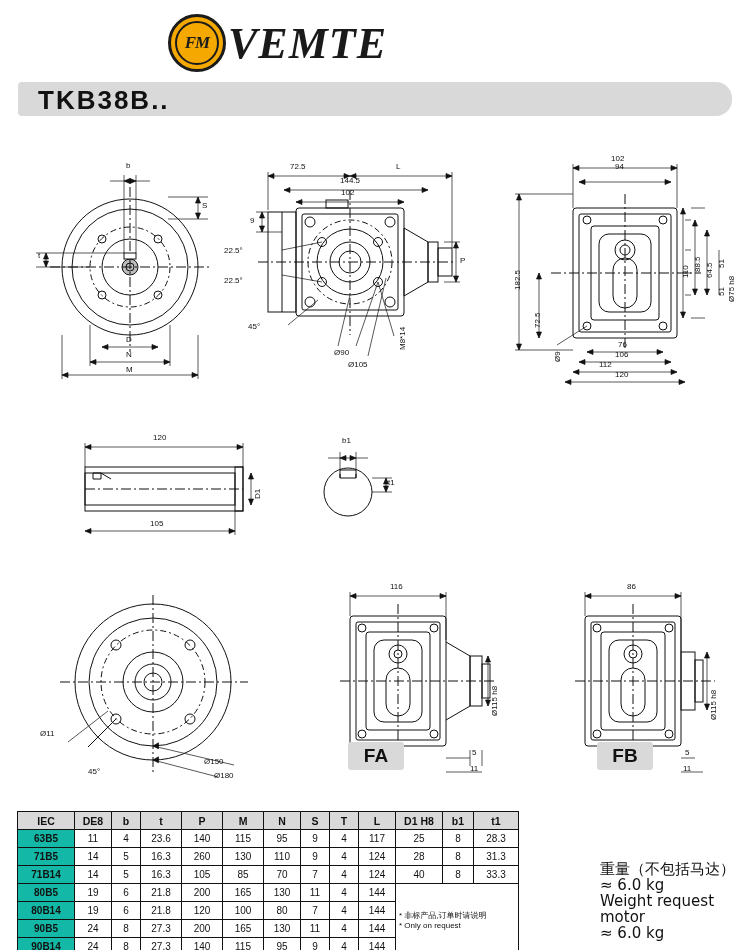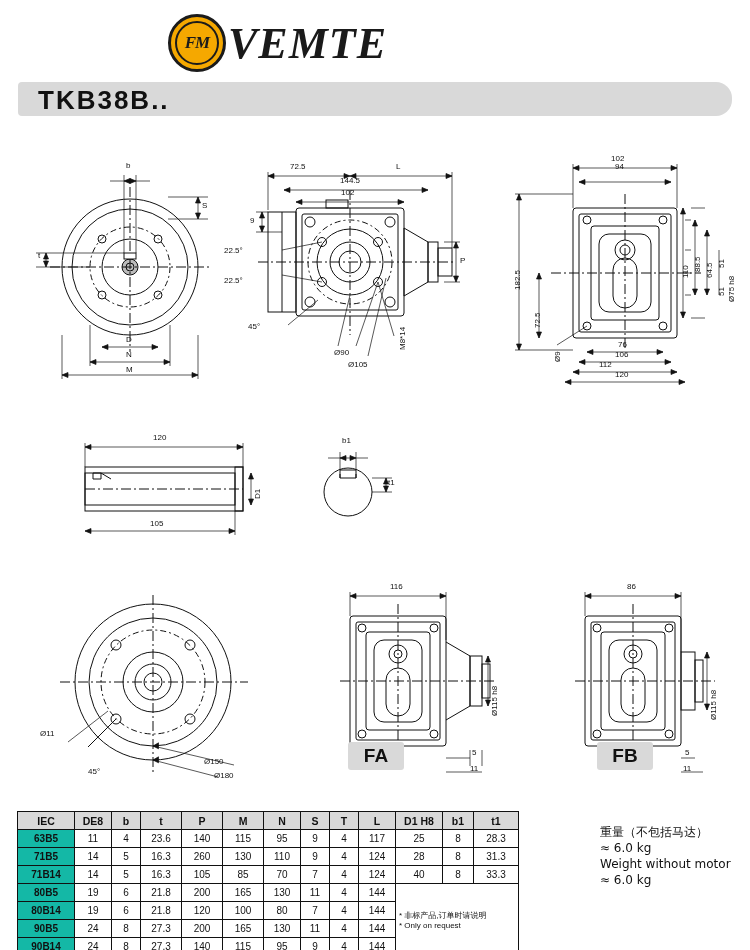--- a/index.html
+++ b/index.html
@@ -67,22 +67,22 @@
   table{border-collapse:collapse;font-size:10px;font-family:"Liberation Sans", sans-serif;}
   table td,table th{
     border:1px solid #111;text-align:center;padding:0;height:17px;
     font-weight:normal;color:#111;
   }
   thead td{background:#d9d9d9;font-weight:bold;font-size:10.5px;}
   tbody td.rowhead{font-weight:bold;background:#14b8a6;}
   td.note{font-size:8px;text-align:left;padding-left:3px;}
 
   .weight-note{
-    position:absolute;left:600px;top:824px;
-    font-family:"DejaVu Sans", sans-serif;font-size:12px;line-height:16px;color:#111;
+    position:absolute;left:600px;top:861px;
+    font-family:"DejaVu Sans", sans-serif;font-size:15px;line-height:16px;color:#111;
   }
 </style>
 </head>
 <body>
 
 <div class="page">
 
   <div class="header">
     <div class="logo-mark">
       <div class="inner">
@@ -628,17 +628,17 @@
           <td>4</td>
           <td>144</td>
         </tr>
       </tbody>
     </table>
   </div>
 
   <div class="weight-note">
     <div>重量（不包括马达）</div>
     <div>≈ 6.0 kg</div>
-    <div>Weight without motor</div>
+    <div>Weight request motor</div>
     <div>≈ 6.0 kg</div>
   </div>
 
 </div>
 
 </body></html>

